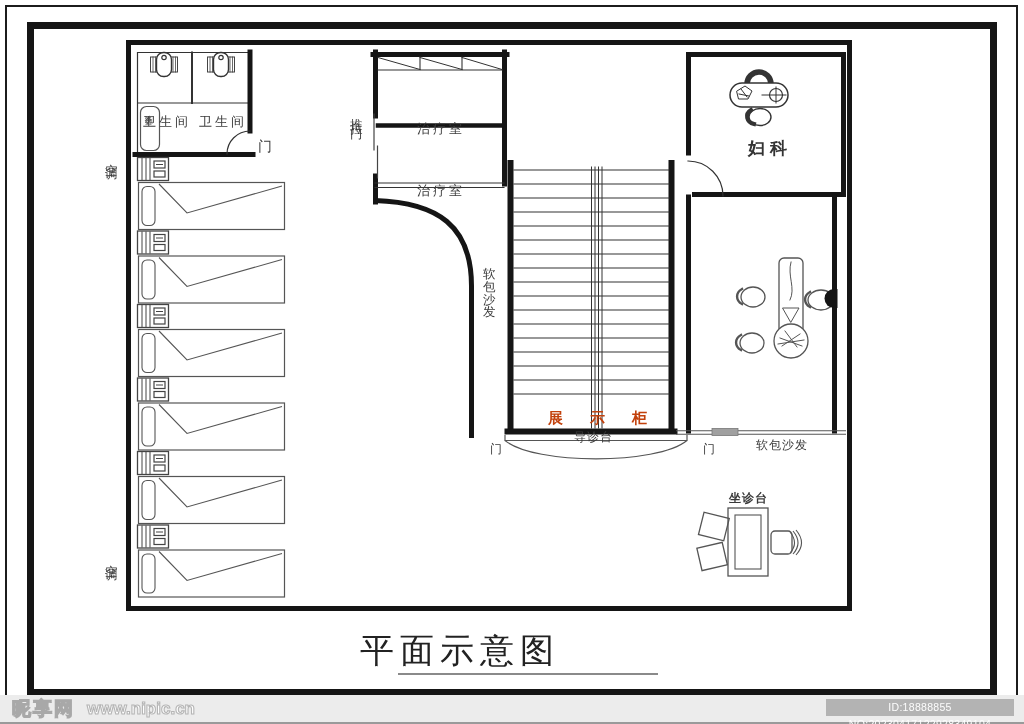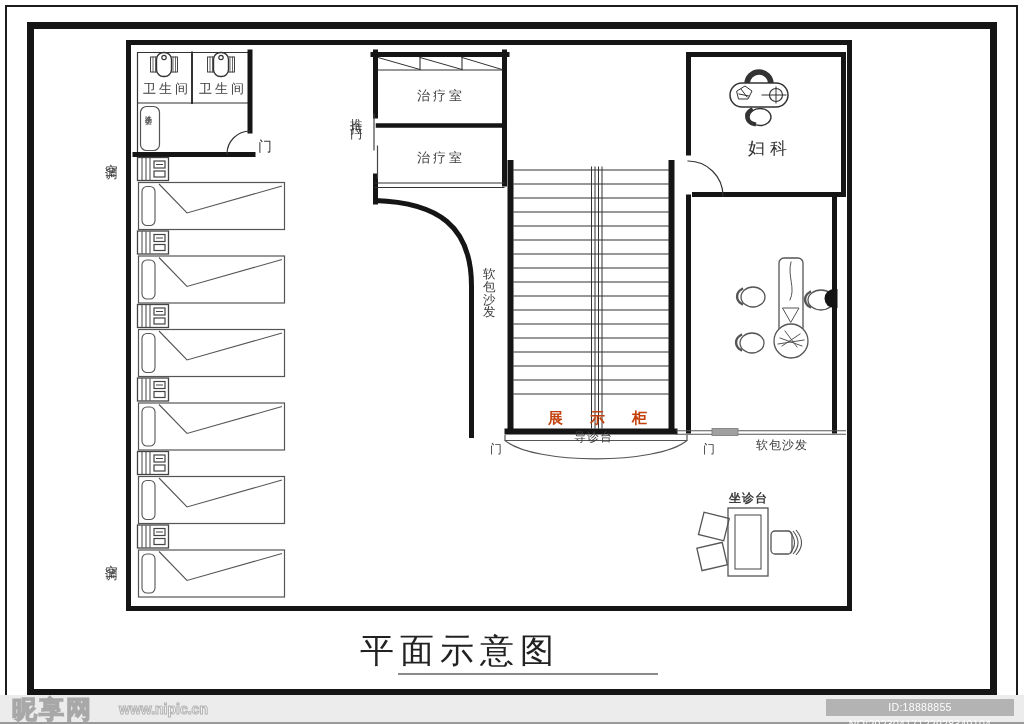--- a/index.html
+++ b/index.html
@@ -7,37 +7,37 @@
          font-family:"Liberation Sans","DejaVu Sans",sans-serif;}
   .abs{position:absolute;}
   
   #outer-frame{left:5px;top:5px;width:1013px;height:712px;border:2px solid #1c1c1c;box-sizing:border-box;}
   #inner-frame{left:27px;top:22px;width:970px;height:674px;border:7px solid #151515;box-sizing:border-box;}
   
   #plan-svg{left:0;top:0;}
   
   .lbl{position:absolute;color:#3a3a3a;white-space:nowrap;line-height:1.05;}
   .vtext{writing-mode:vertical-rl;text-orientation:upright;}
-  .room-lbl{font-size:13px;letter-spacing:3px;}
+  .room-lbl{font-size:13px;letter-spacing:3px;margin-top:33px;}
   .small-lbl{font-size:12px;letter-spacing:1px;}
-  #lbl-gyn{font-size:17px;letter-spacing:5px;color:#333;}
+  #lbl-gyn{font-size:17px;letter-spacing:5px;color:#333;font-weight:bold;}
   #lbl-cabinet{font-size:15px;font-weight:bold;letter-spacing:27px;color:#c2410c;}
   #lbl-sofa{font-size:12.5px;letter-spacing:13px;}
   #lbl-basin{font-size:7.5px;letter-spacing:1px;color:#444;}
   #lbl-slide{font-size:12.5px;letter-spacing:4px;}
   .ac-lbl{font-size:12.5px;letter-spacing:4px;}
   
   #page-title{left:360px;top:628px;width:312px;font-size:34px;letter-spacing:6px;
               color:#222;font-family:"Liberation Serif","DejaVu Serif",serif;}
   #title-underline{left:398px;top:673px;width:260px;height:2px;background:#8a8a8a;}
   
   #footer-strip{left:0;top:695px;width:1024px;height:29px;background:#ececec;border-bottom:2px solid #9a9a9a;box-sizing:border-box;}
   #wm-logo{left:12px;top:694px;height:30px;display:flex;align-items:center;}
-  #wm-site{font-size:25px;font-weight:900;color:#fff;-webkit-text-stroke:1.3px #a8a8a8;letter-spacing:2px;text-align:right;}
-  #wm-url{font-size:14px;font-weight:700;color:#fff;-webkit-text-stroke:1.1px #b5b5b5;margin-left:26px;}
+  #wm-site{font-size:19px;font-weight:900;color:#fff;-webkit-text-stroke:1.3px #a8a8a8;letter-spacing:2px;text-align:right;}
+  #wm-url{font-size:17px;font-weight:700;color:#fff;-webkit-text-stroke:1.1px #b5b5b5;margin-left:12px;}
   #wm-id{left:826px;top:699px;width:188px;height:17px;background:#b3b3b3;color:#fdfdfd;
          font-size:10.5px;line-height:17px;text-align:center;letter-spacing:0.3px;}
 </style>
 </head>
 <body>
 
 <div id="stage">
 
   <div id="outer-frame" class="abs"></div>
   <div id="inner-frame" class="abs"></div>

